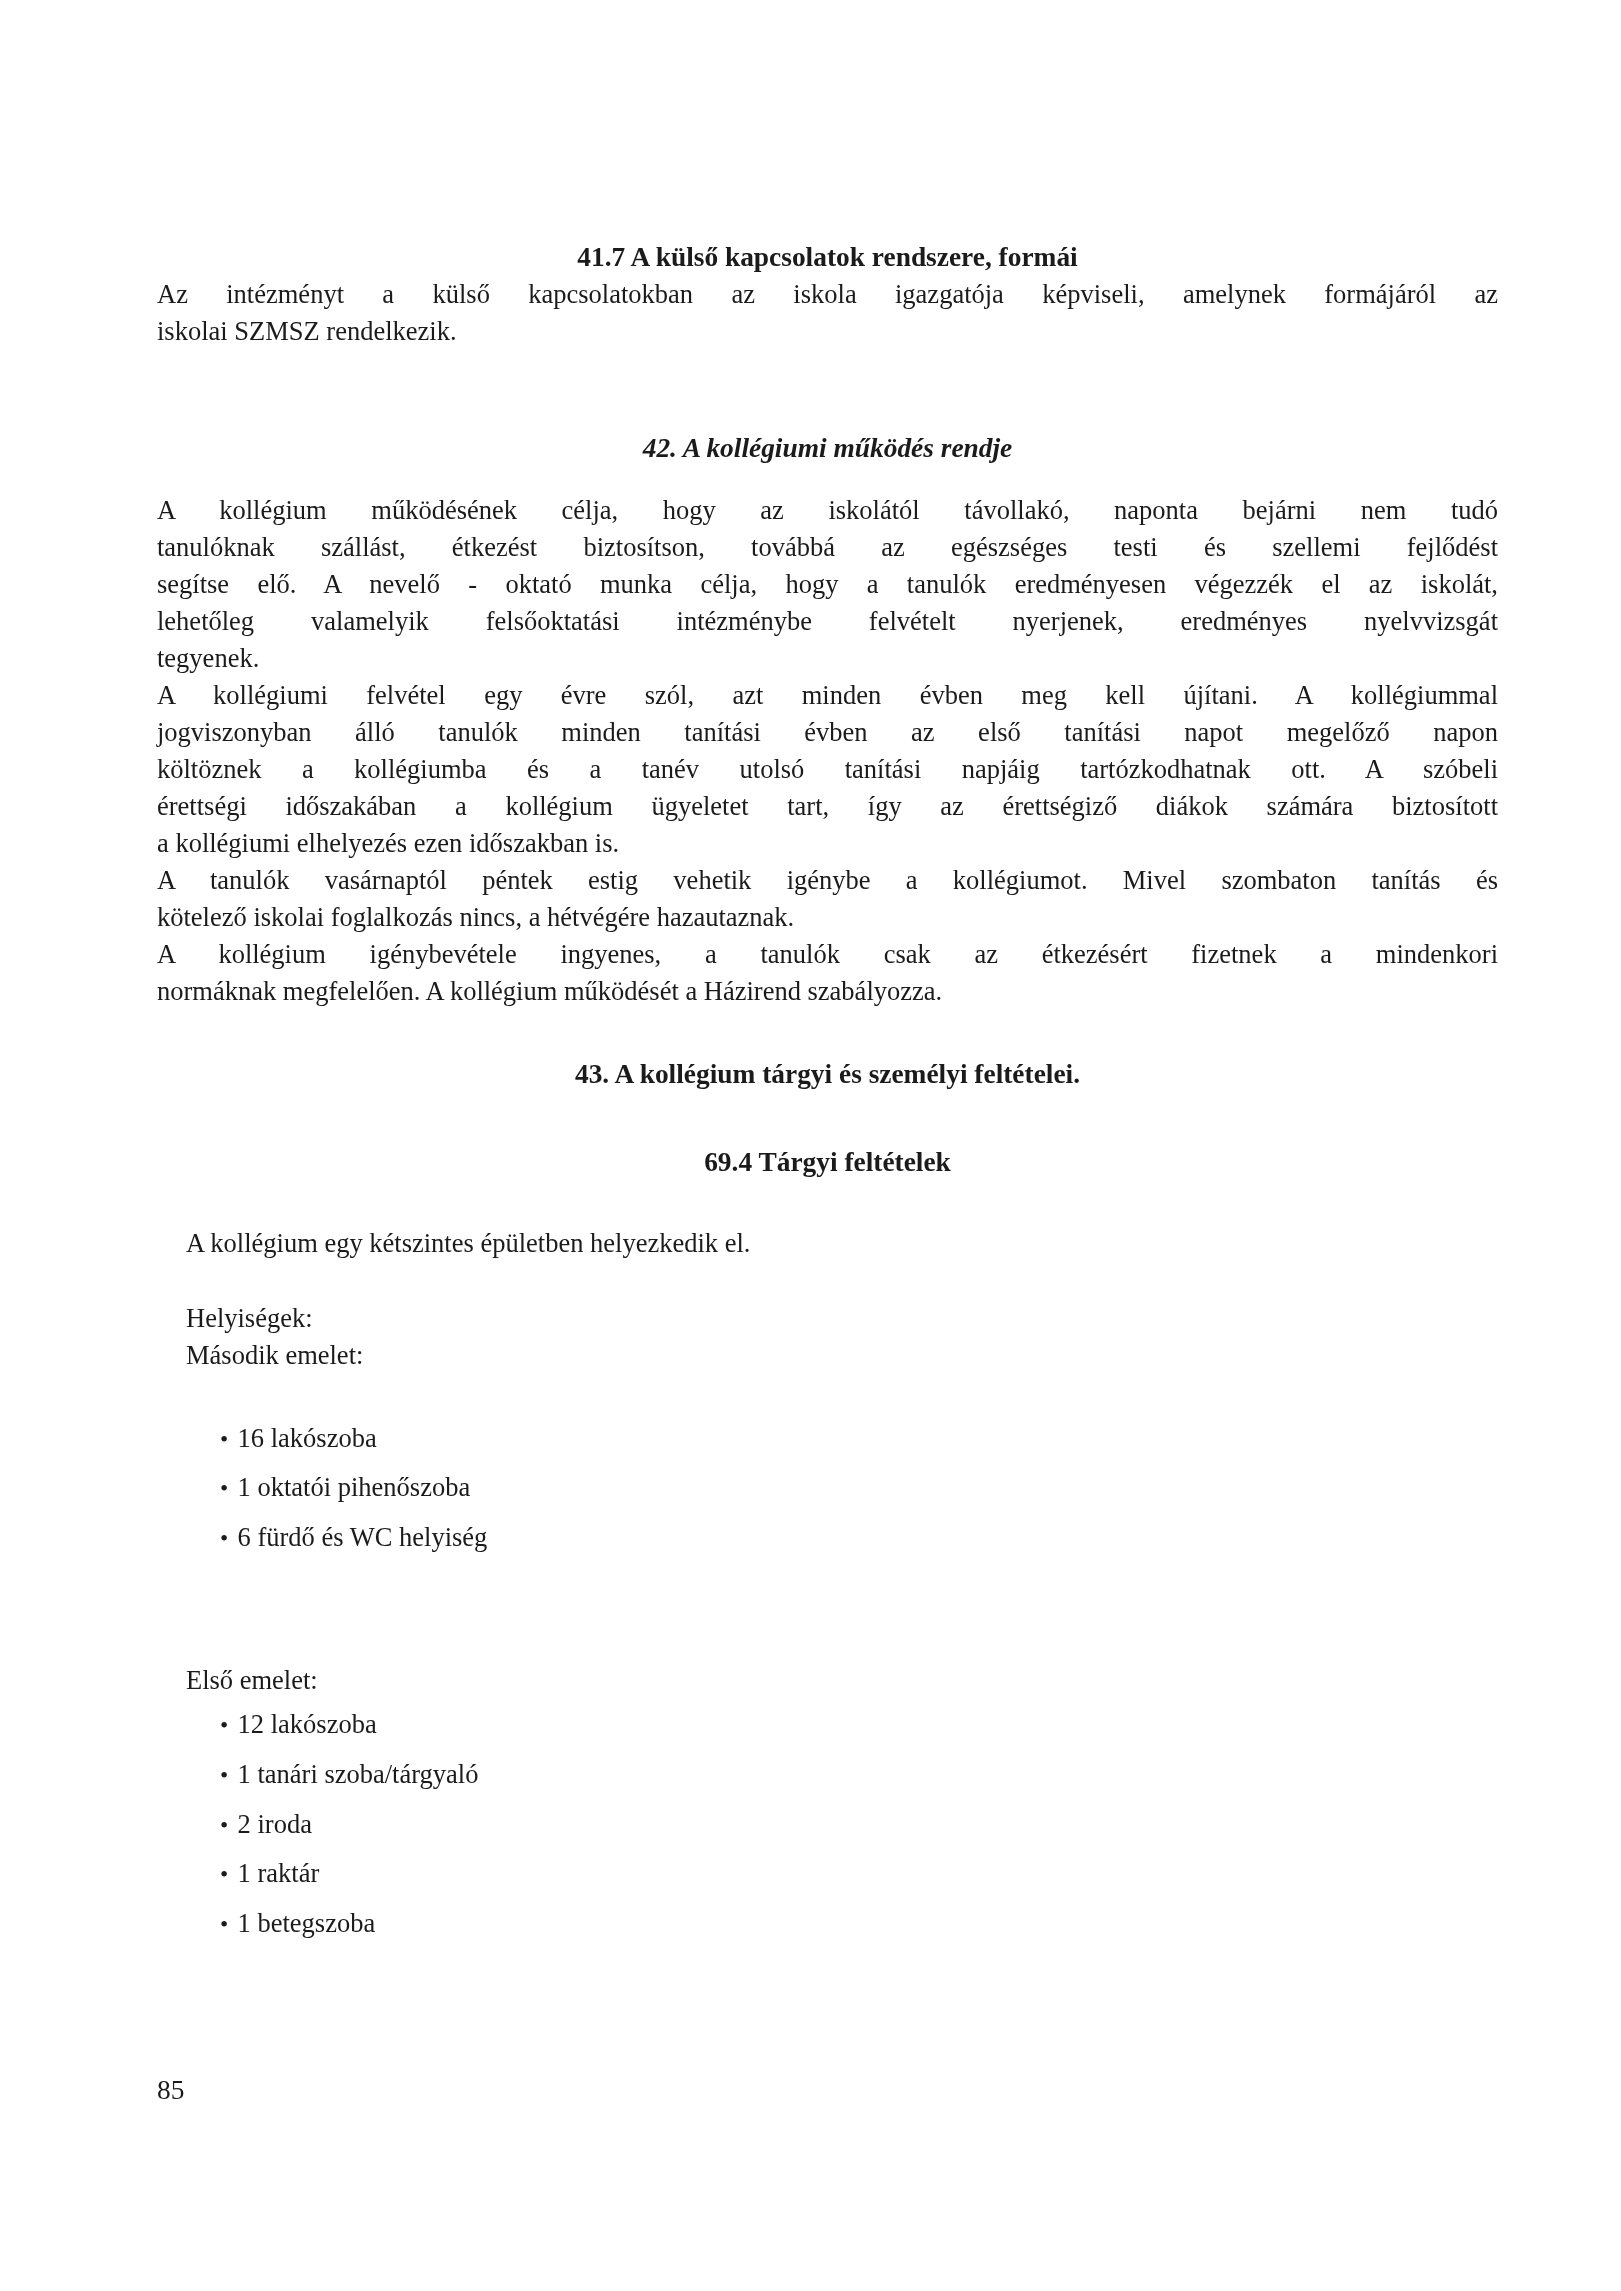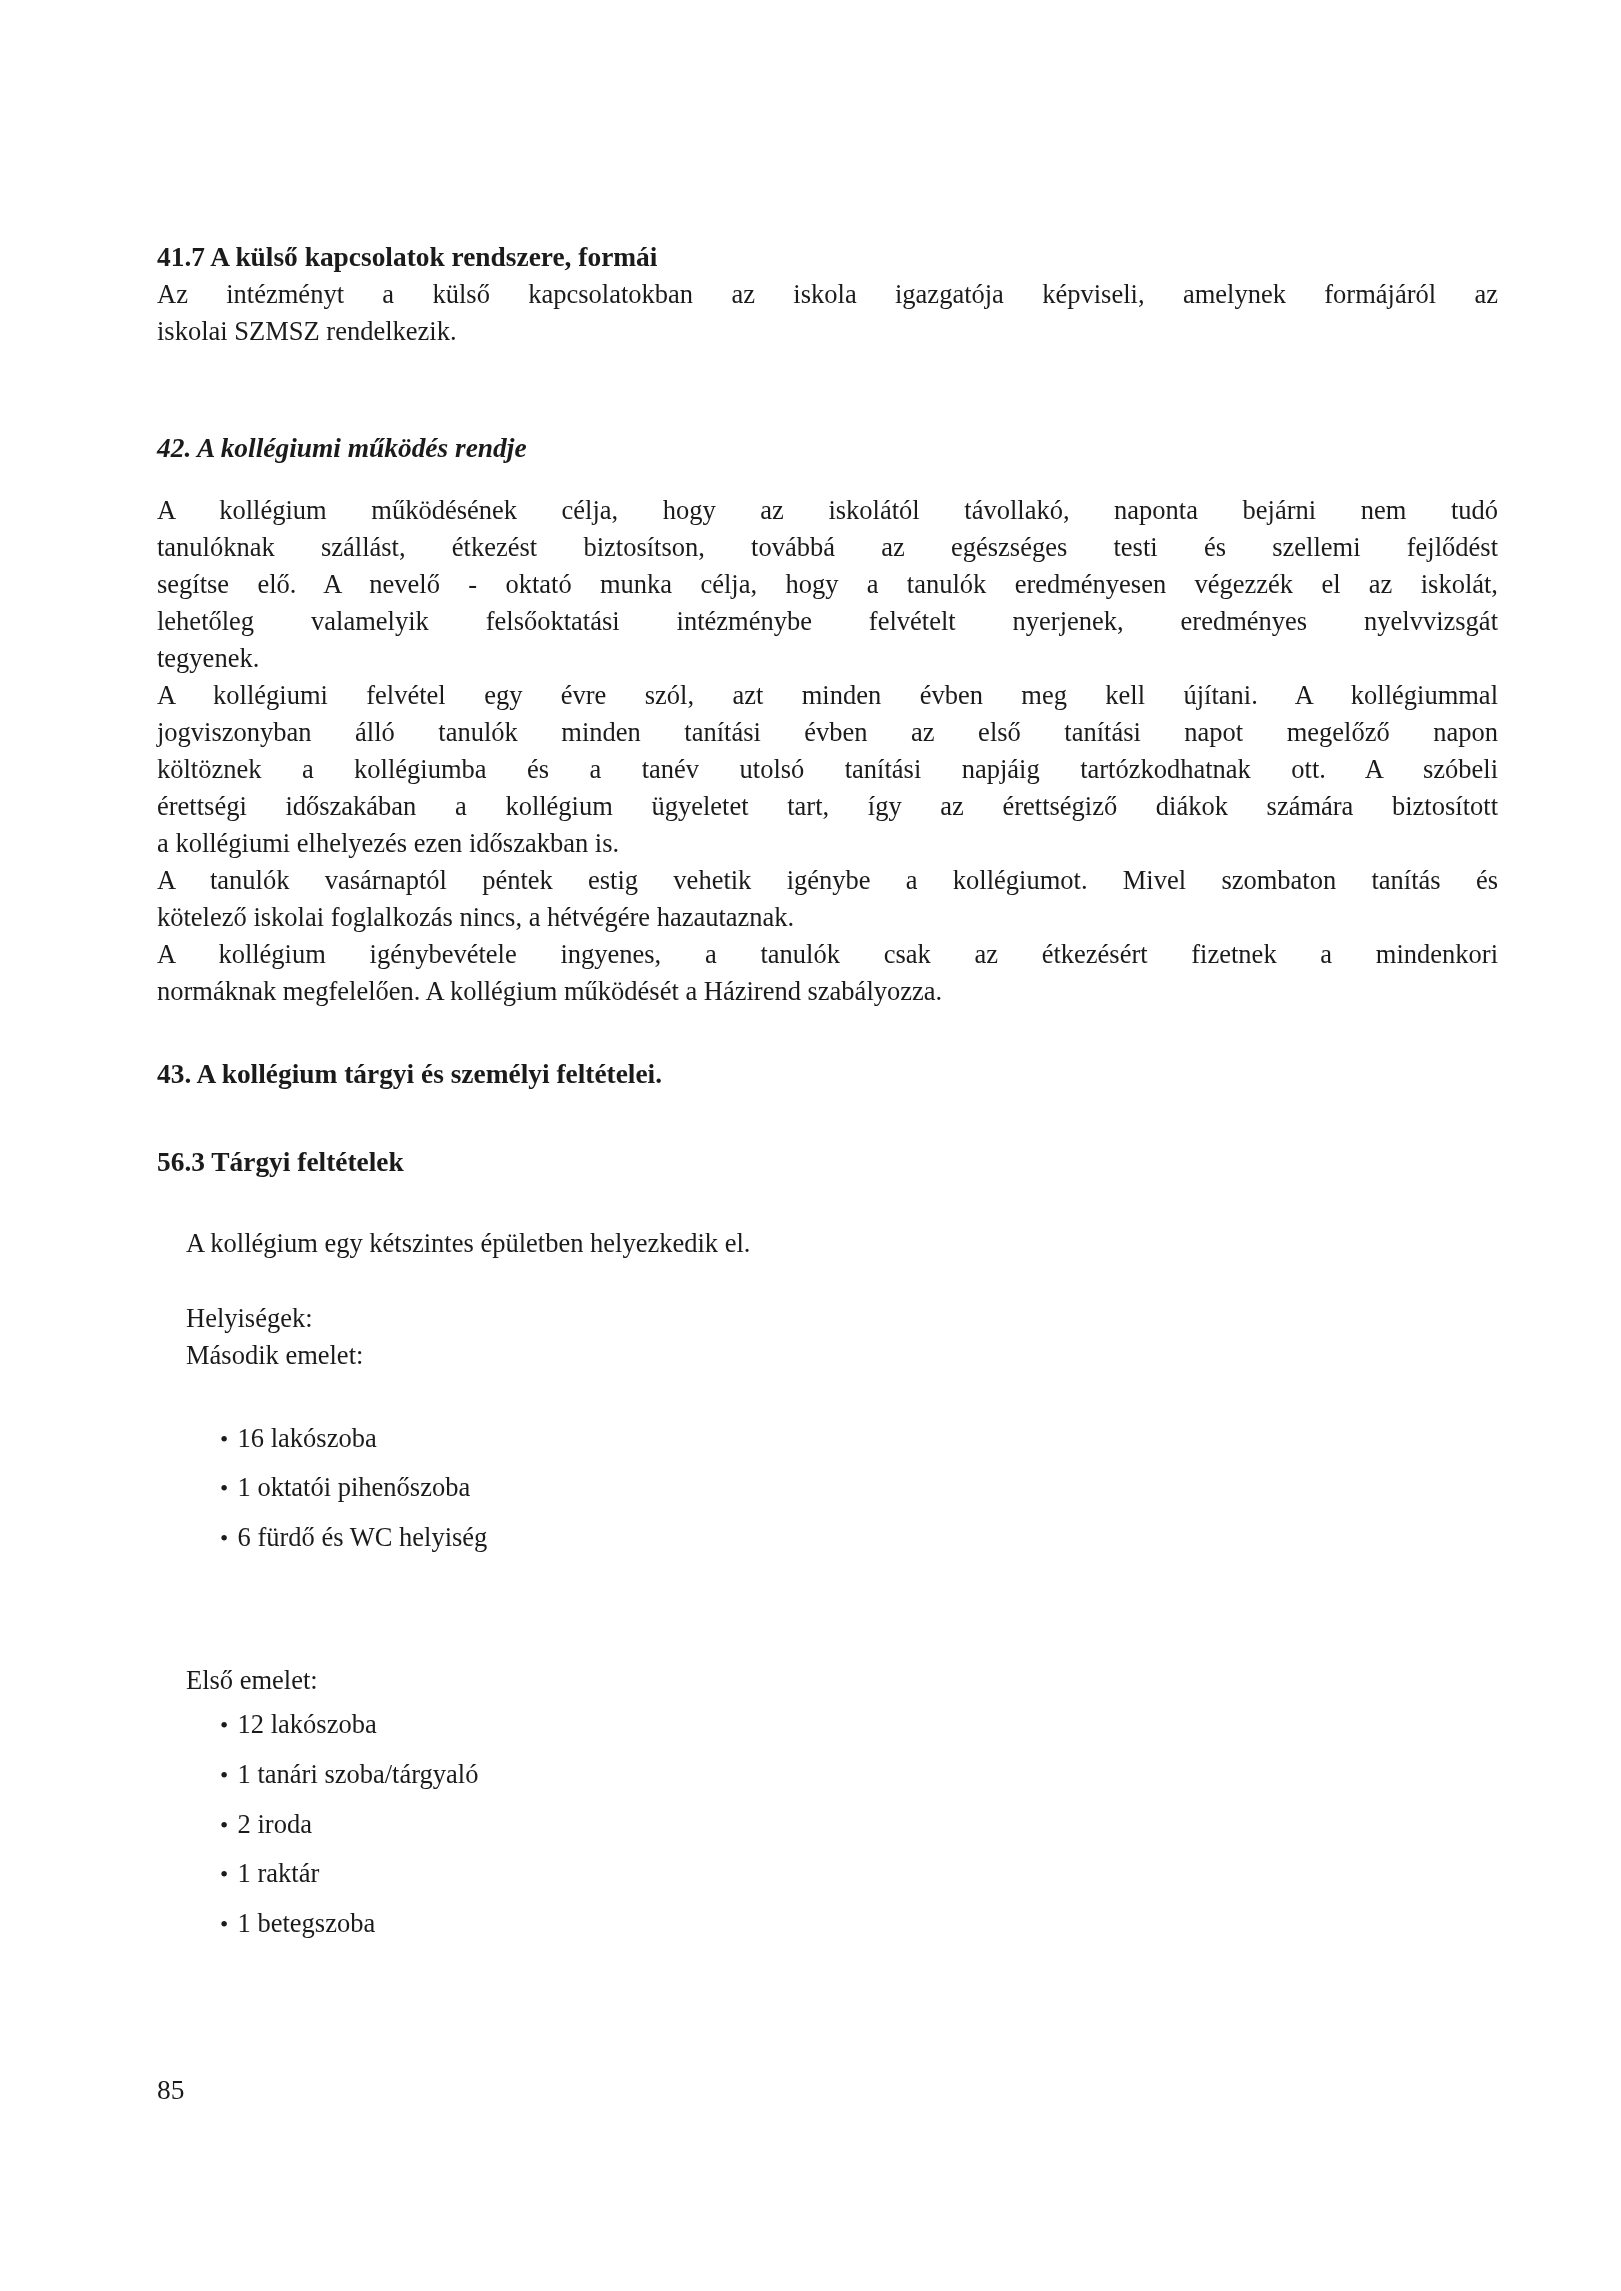--- a/index.html
+++ b/index.html
@@ -22,20 +22,21 @@
     background: #ffffff;
   }
   .content {
     padding: 0 123px 0 157px; 
   }
   .heading {
     font-weight: bold;
     font-size: 27.4px;
     line-height: 37px;
     margin: 0;
+    text-align: center;
   }
   .line {
     font-size: 26.5px;
     line-height: 37px;
     text-align: left;
     white-space: normal;
   }
   .line.j {
     text-align: justify;
     text-align-last: justify;
@@ -106,21 +107,21 @@
       <div class="line j">érettségi időszakában a kollégium ügyeletet tart, így az érettségiző diákok számára biztosított</div>
       <div class="line">a kollégiumi elhelyezés ezen időszakban is.</div>
       <div class="line j">A tanulók vasárnaptól péntek estig vehetik igénybe a kollégiumot. Mivel szombaton tanítás és</div>
       <div class="line">kötelező iskolai foglalkozás nincs, a hétvégére hazautaznak.</div>
       <div class="line j">A kollégium igénybevétele ingyenes, a tanulók csak az étkezésért fizetnek a mindenkori</div>
       <div class="line">normáknak megfelelően. A kollégium működését a Házirend szabályozza.</div>
     </div>
 
     <h2 class="heading h43">43. A kollégium tárgyi és személyi feltételei.</h2>
 
-    <h2 class="heading h431">56.3 Tárgyi feltételek</h2>
+    <h2 class="heading h431">69.4 Tárgyi feltételek</h2>
 
     <div class="indent intro">A kollégium egy kétszintes épületben helyezkedik el.</div>
 
     <div class="indent rooms-label">Helyiségek:</div>
 
     <div class="indent floor-label-second">Második emelet:</div>
     <ul class="blist second">
       <li>
         <span class="bullet">•</span>
         <span>16 lakószoba</span>

